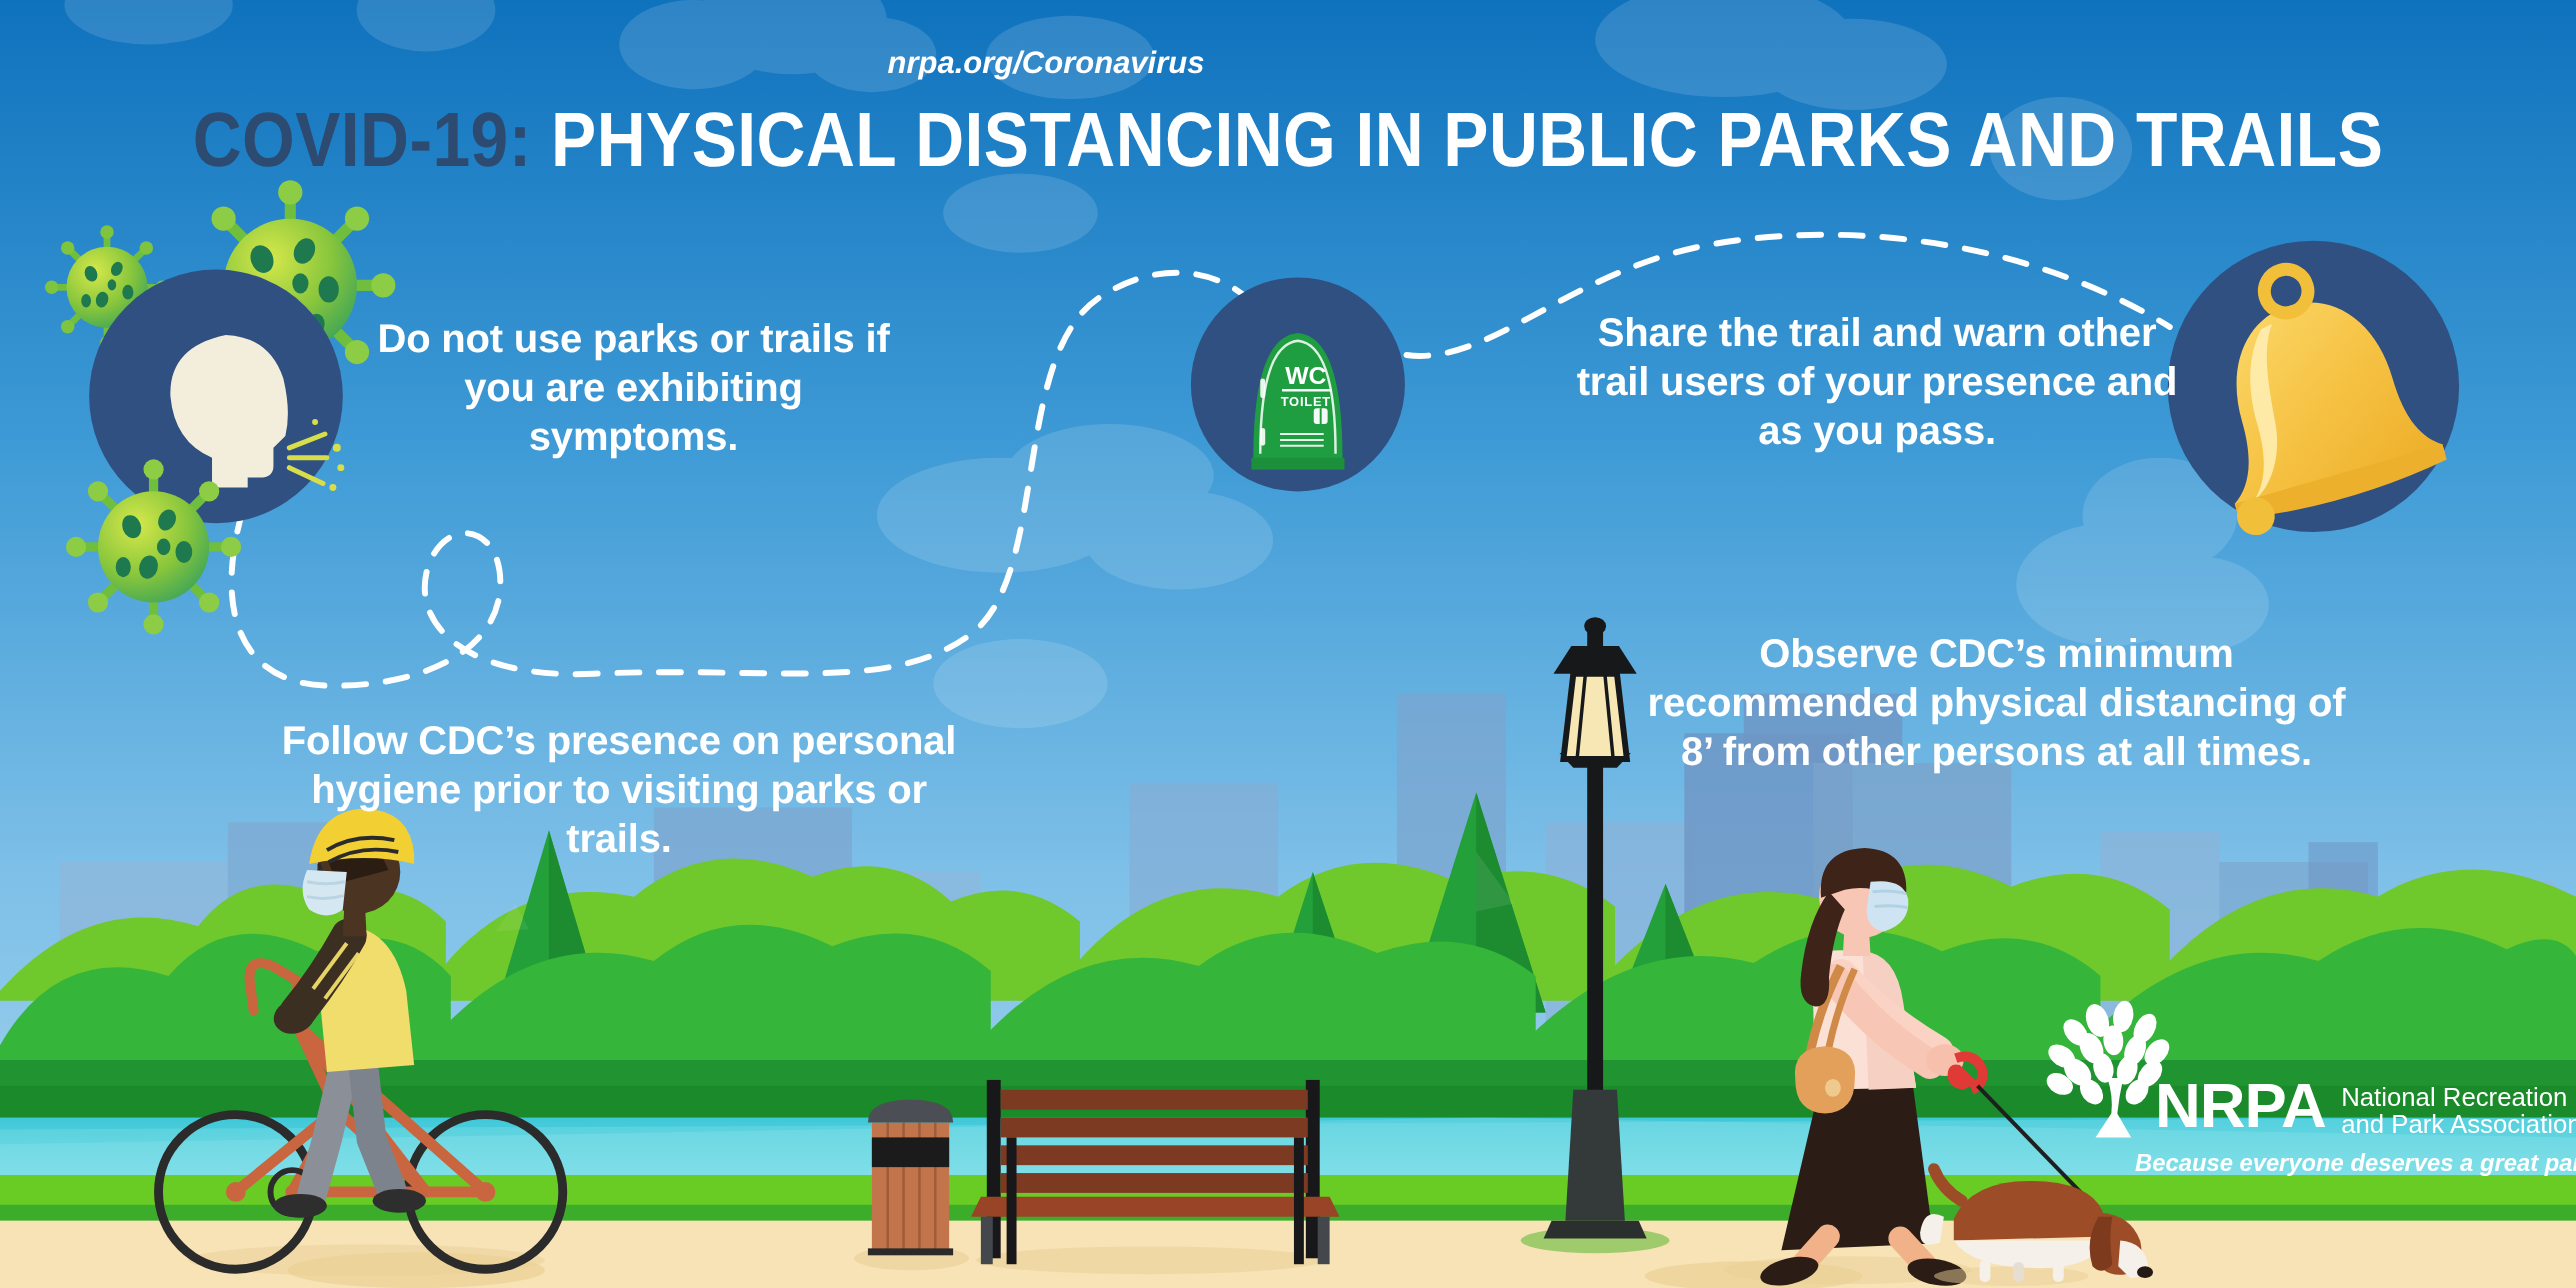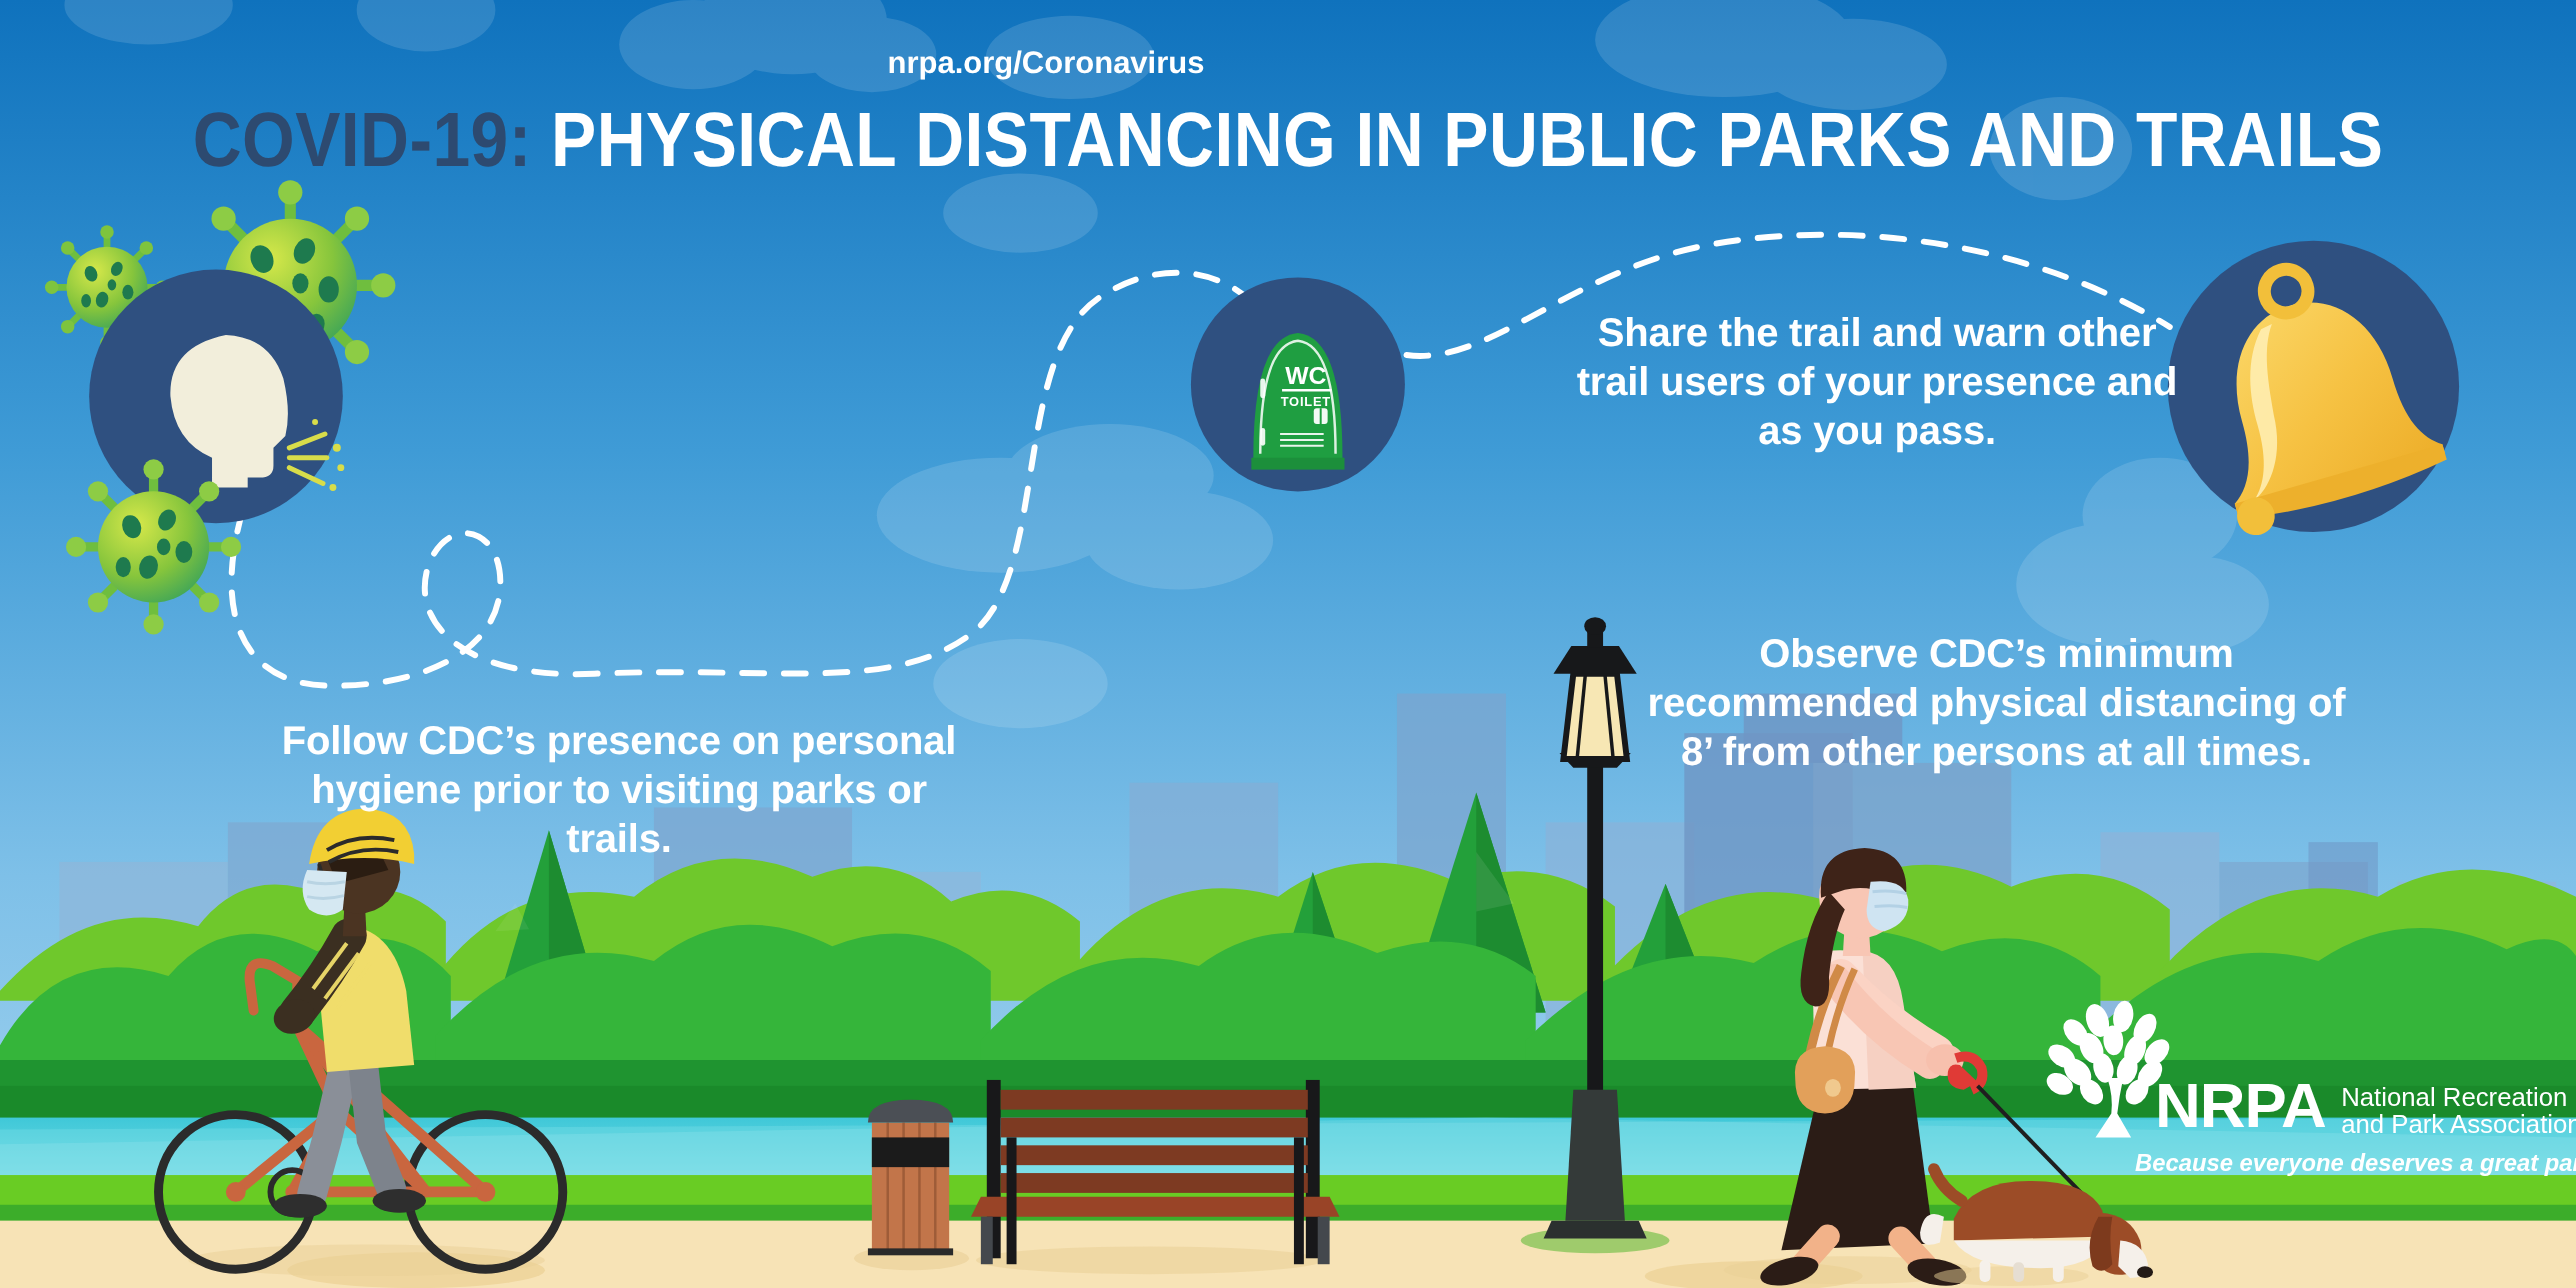--- a/index.html
+++ b/index.html
@@ -24,20 +24,21 @@
     text-align:center;
     line-height:1.22;
     letter-spacing:-0.2px;
     text-rendering:geometricPrecision;
   }
   #url-line {
     left:0; right:0; top:44px;
     width:2092px;
     font-size:31px;
     letter-spacing:0px;
+    font-style:italic;
   }
   #main-title {
     left:0; right:0; top:94px;
     width:2576px;
     font-size:77px;
     font-weight:bold;
     letter-spacing:0.5px;
     transform:scaleX(0.88);
     transform-origin:center top;
     white-space:nowrap;
@@ -514,18 +515,19 @@
         <circle cx="2335" cy="290" r="22" fill="none" stroke="#f2bf3a" stroke-width="13"></circle>
         <circle cx="2243" cy="500" r="19" fill="#f2bf3a"></circle>
       </g>
     </g>
   </svg>
 
   <div class="txt" id="url-line">nrpa.org/Coronavirus</div>
 
   <div class="txt" id="main-title"><span class="covid">COVID-19</span><span class="covid">:</span><span class="rest"> PHYSICAL DISTANCING IN PUBLIC PARKS AND TRAILS</span></div>
 
+  <div class="txt callout" id="c1">Do not use parks or trails if you are exhibiting symptoms.</div>
   <div class="txt callout" id="c3">Share the trail and warn other trail users of your presence and as you pass.</div>
   <div class="txt callout" id="c4">Follow CDC’s presence on personal hygiene prior to visiting parks or trails.</div>
   <div class="txt callout" id="c5">Observe CDC’s minimum recommended physical distancing of 8’ from other persons at all times.</div>
 
 </div>
 
 
 </body></html>

